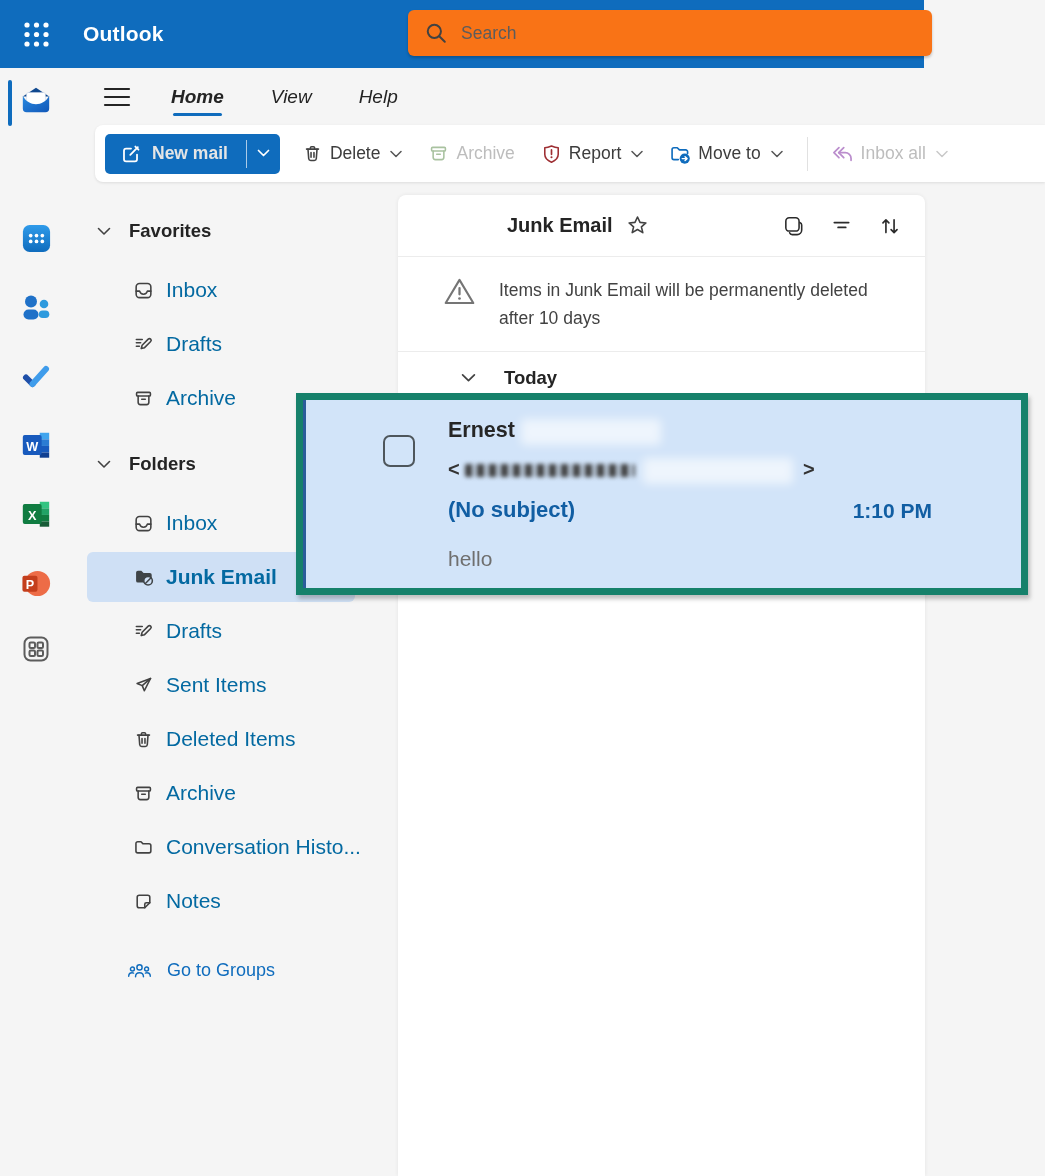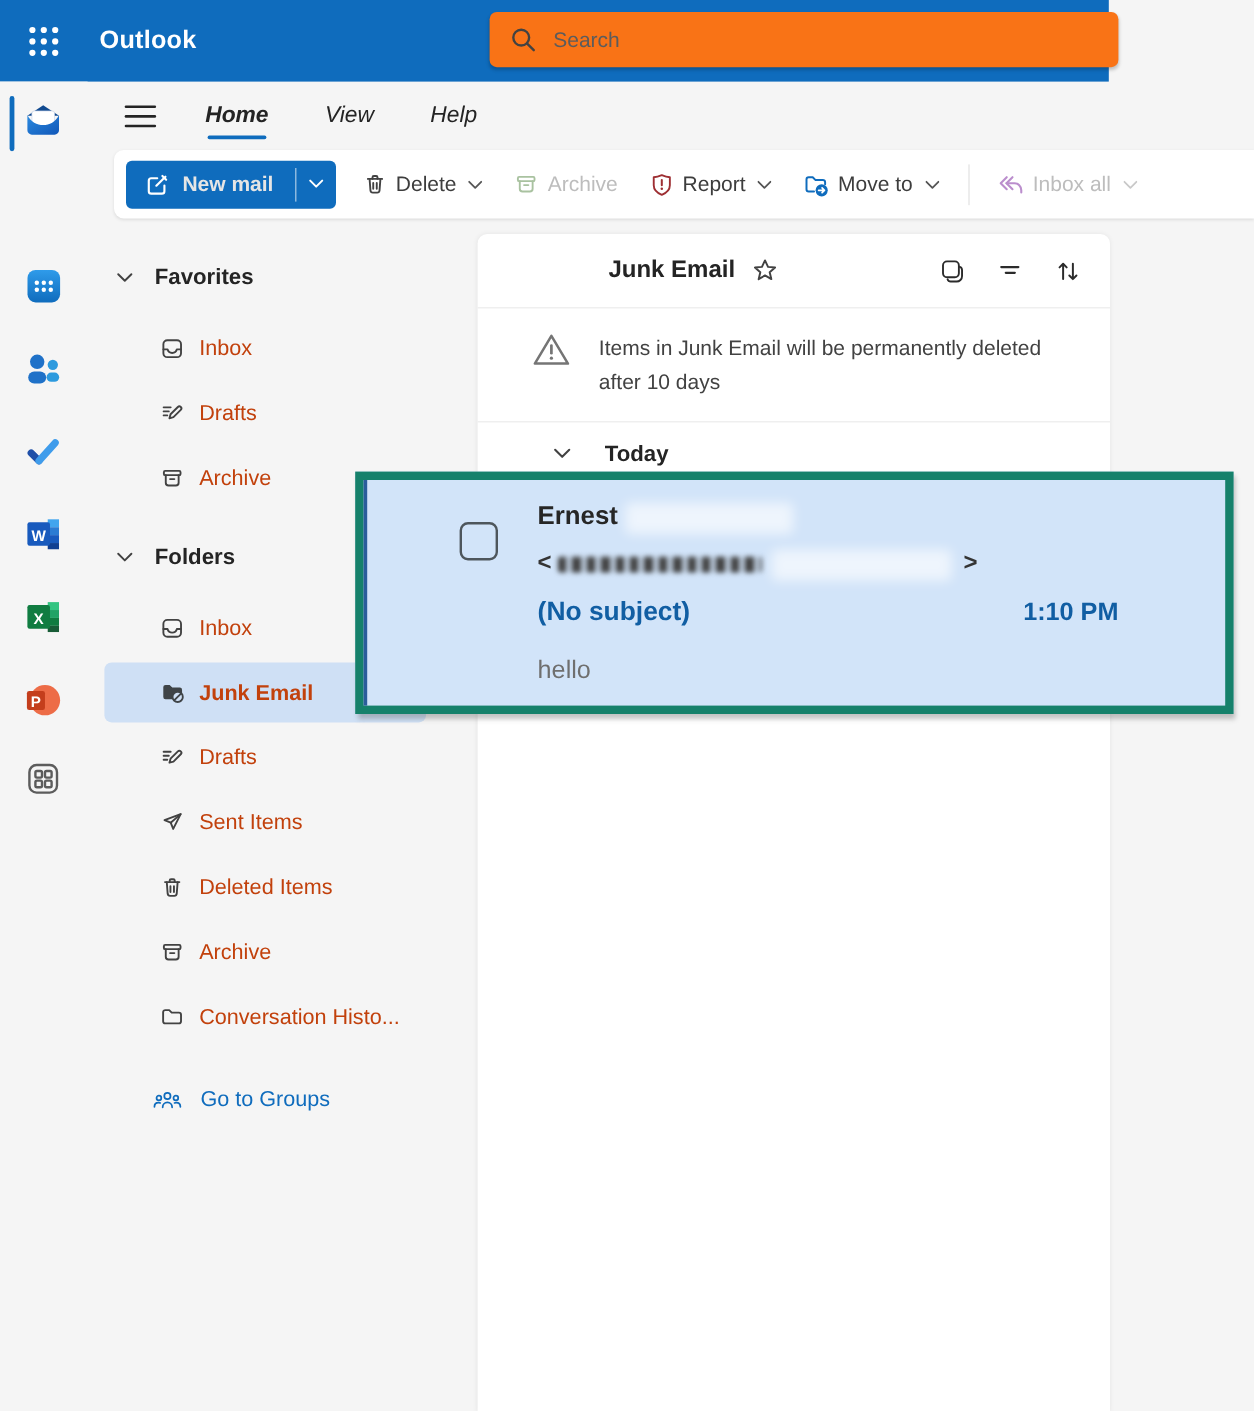--- a/index.html
+++ b/index.html
@@ -40,21 +40,21 @@
   .tbtn.disabled{color:#bdbdbd;cursor:default;}
   .tbtn.disabled .chev{color:#c9c9c9;}
   .tb-divider{width:1px;height:34px;background:#e1e1e1;margin-left:20px;flex:none;}
   
   .fpane{position:absolute;left:0;top:114px;width:325px;bottom:0;padding-top:33px;box-sizing:border-box;}
   .fp-header{height:32px;display:flex;align-items:center;cursor:pointer;}
   .fp-header .chev{margin-left:24px;color:#424242;}
   .fp-header .ftitle{margin-left:18px;font-size:18.5px;font-weight:bold;color:#242424;}
   .fp-item{height:54px;display:flex;align-items:center;cursor:pointer;position:relative;}
   .fp-item .fico{position:absolute;left:60px;color:#424242;}
-  .fp-item .flabel{position:absolute;left:93px;font-size:18px;color:#c2410c;white-space:nowrap;}
+  .fp-item .flabel{position:absolute;left:93px;font-size:21px;color:#0369a1;white-space:nowrap;}
   .fp-item.selected .hl{position:absolute;left:14px;top:2px;width:268px;height:50px;background:#cfe0f5;border-radius:6px;}
   .fp-item.selected .flabel{font-weight:bold;}
   .fp-gap16{height:16px;}
   .fp-gap23{height:23px;}
   .fp-gap15{height:15px;}
   .fp-groups{height:54px;display:flex;align-items:center;cursor:pointer;position:relative;color:#0f6cbd;}
   .fp-groups .fico{position:absolute;left:53px;}
   .fp-groups .flabel{position:absolute;left:94px;font-size:18px;}
   
   .panel{position:absolute;left:325px;top:127px;width:527px;bottom:0;background:#fff;border-radius:8px 8px 0 0;box-shadow:0 0 4px rgba(0,0,0,.07);}
@@ -430,20 +430,29 @@
       <span class="flabel">Archive</span>
     </div>
 
     <div class="fp-item">
       <svg class="fico" width="21" height="21" viewBox="0 0 20 20">
         <path d="M2.8 6.2 a1.7 1.7 0 0 1 1.7-1.7 h3.1 l2 2 h5.7 A1.7 1.7 0 0 1 17 8.2 v5.2 a1.7 1.7 0 0 1 -1.7 1.7 H4.5 A1.7 1.7 0 0 1 2.8 13.4 Z" fill="none" stroke="#424242" stroke-width="1.5" stroke-linejoin="round"></path>
       </svg>
       <span class="flabel">Conversation Histo...</span>
     </div>
 
+    <div class="fp-item">
+      <svg class="fico" width="21" height="21" viewBox="0 0 20 20">
+        <g fill="none" stroke="#424242" stroke-width="1.5" stroke-linecap="round" stroke-linejoin="round">
+          <path d="M4 6 a2 2 0 0 1 2-2 h8 a2 2 0 0 1 2 2 v5.2 L11.2 16 H6 a2 2 0 0 1 -2-2 Z"></path>
+          <path d="M16 11.2 h-3.3 a1.5 1.5 0 0 0 -1.5 1.5 V16"></path>
+        </g>
+      </svg>
+      <span class="flabel">Notes</span>
+    </div>
 
     <div class="fp-gap15"></div>
     <div class="fp-groups">
       <svg class="fico" width="27" height="21" viewBox="0 0 26 20">
         <g fill="none" stroke="#0f6cbd" stroke-width="1.4" stroke-linecap="round">
           <circle cx="13" cy="7" r="2.5"></circle>
           <path d="M9.2 16 c0-2.3 1.6-3.9 3.8-3.9 s3.8 1.6 3.8 3.9"></path>
           <circle cx="6.2" cy="8.6" r="1.9"></circle>
           <path d="M2.6 15.6 c0-2 1.4-3.4 3.3-3.4 .5 0 1 .1 1.4 .3"></path>
           <circle cx="19.8" cy="8.6" r="1.9"></circle>

